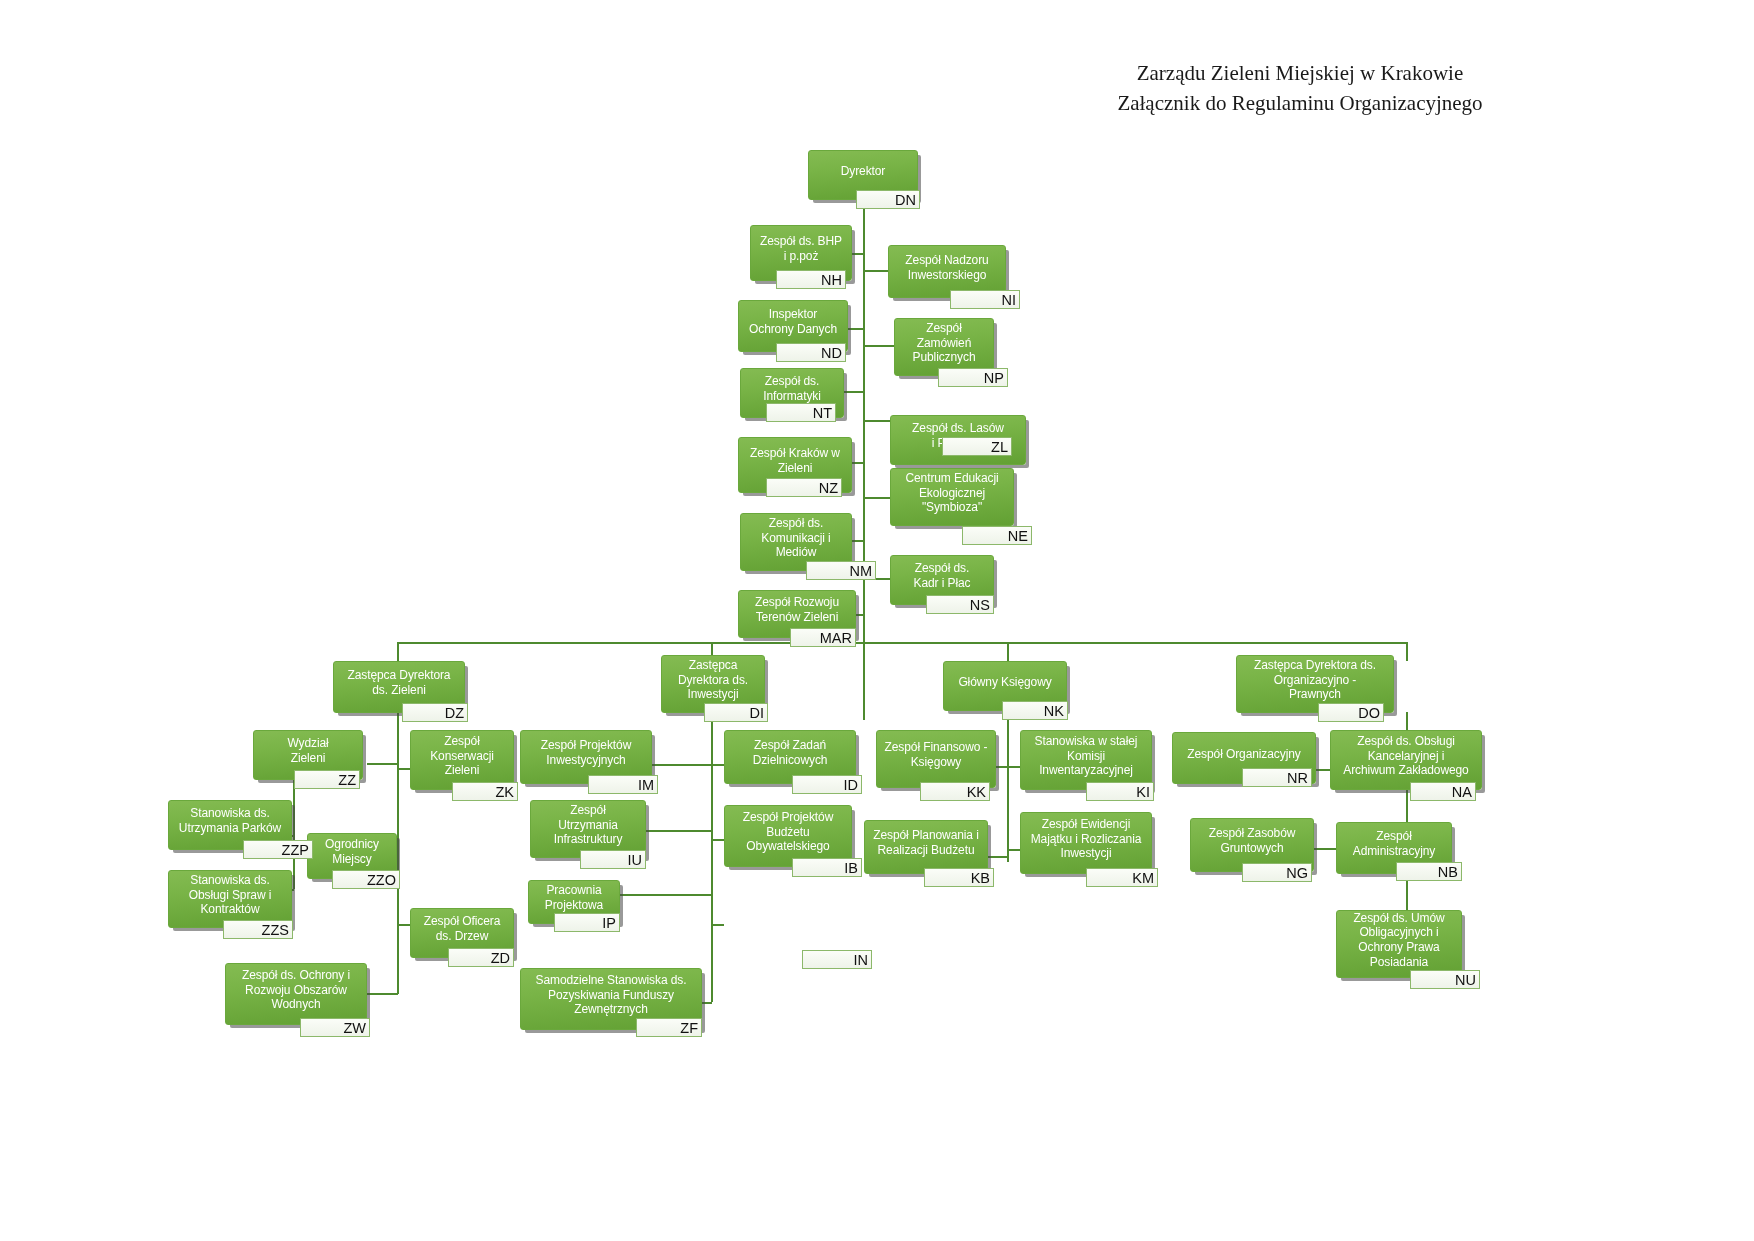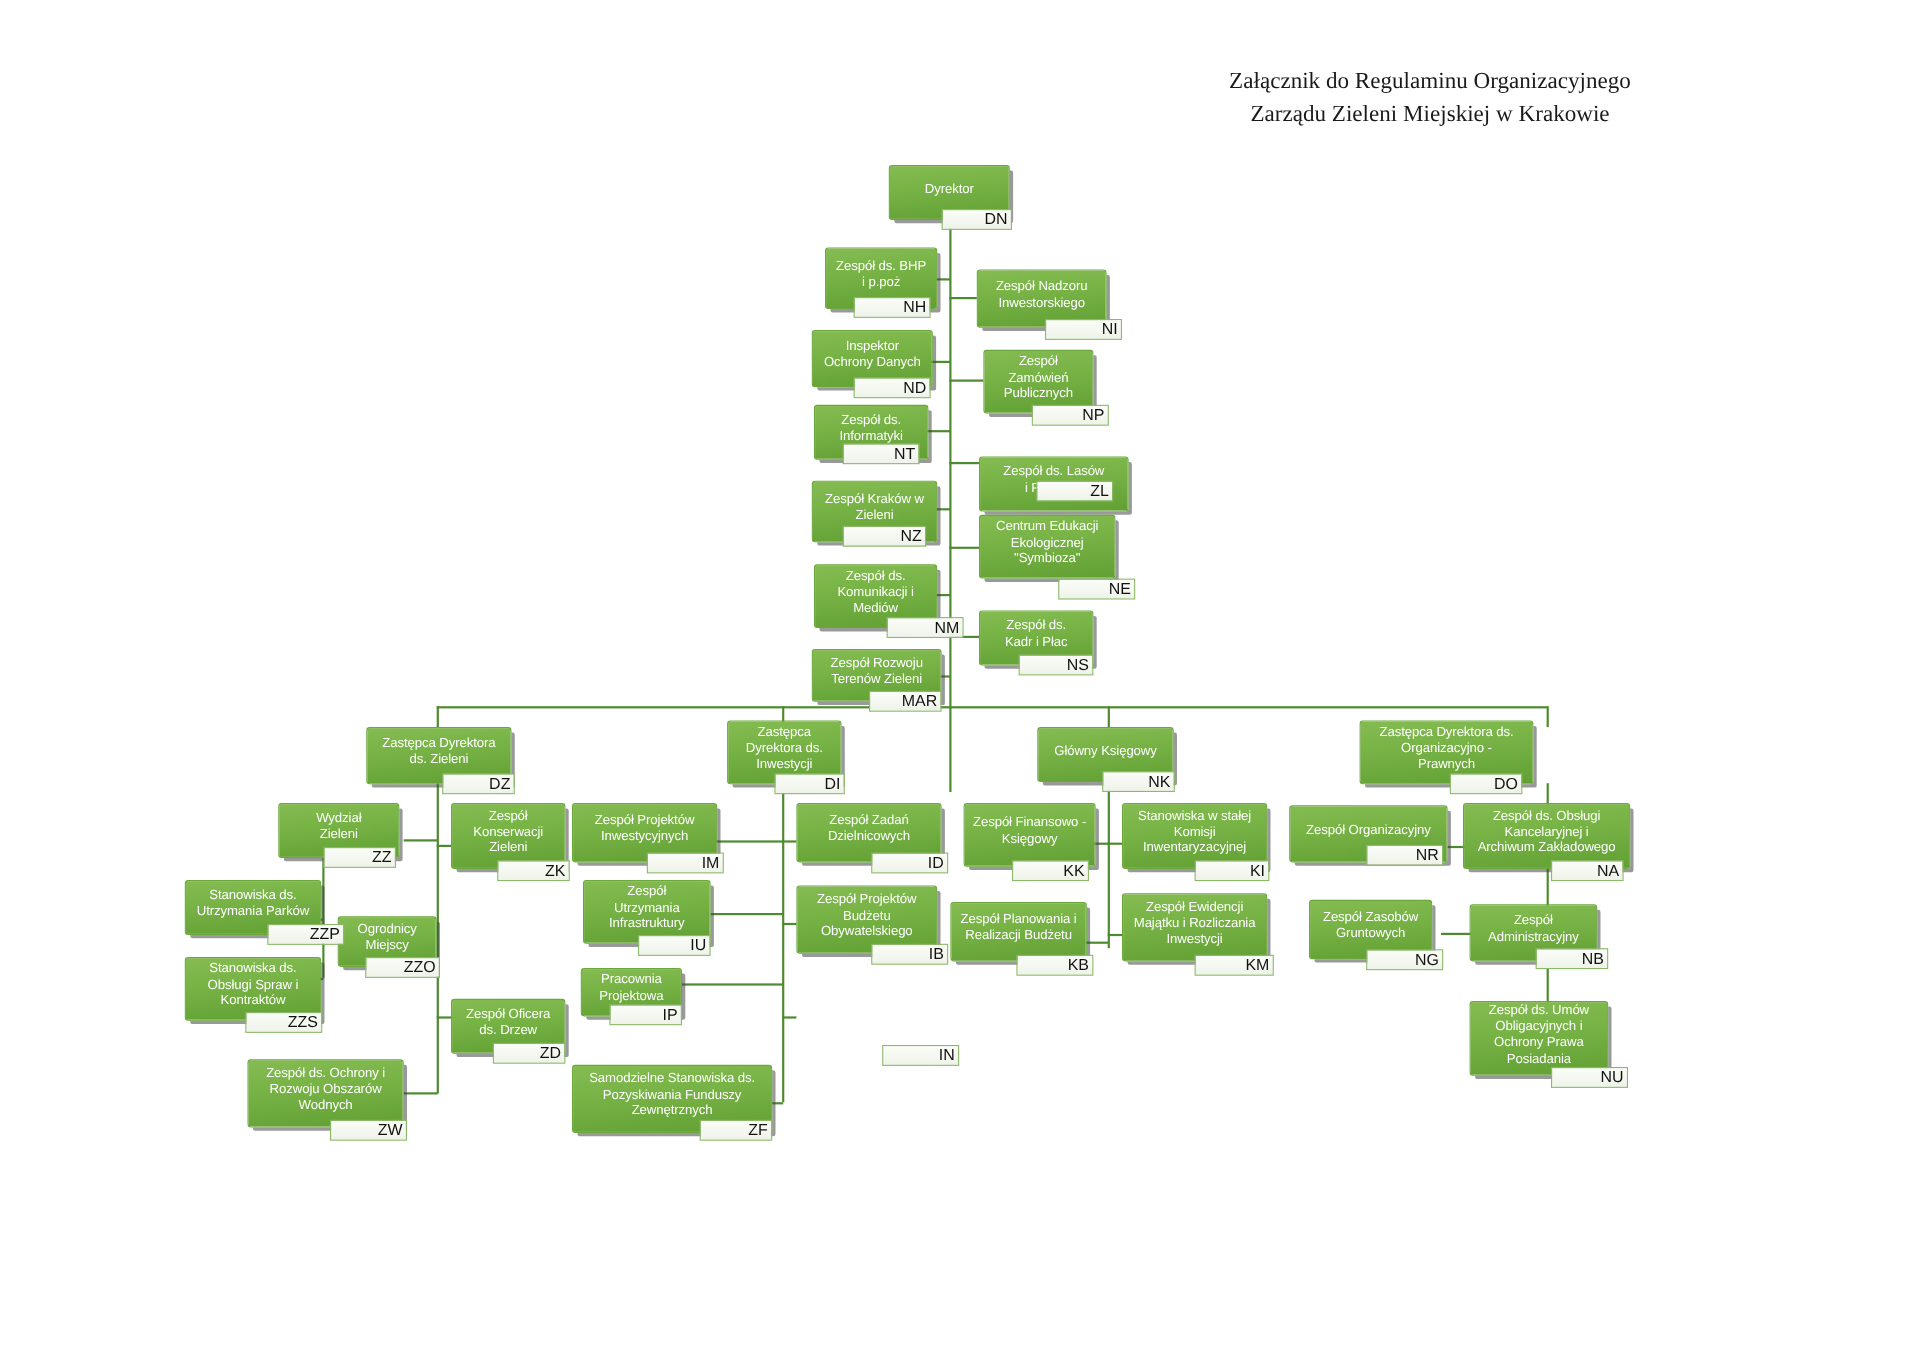--- a/index.html
+++ b/index.html
@@ -67,22 +67,22 @@
     z-index:9;
     white-space:nowrap;
   }
 </style>
 </head>
 <body>
 
 <div id="stage">
 
   <div class="title-block">
+    <span class="title-line">Zarządu Zieleni Miejskiej w Krakowie</span>
     <span class="title-line">Załącznik do Regulaminu Organizacyjnego</span>
-    <span class="title-line">Zarządu Zieleni Miejskiej w Krakowie</span>
   </div>
 
   <div class="line v" style="left:863px;top:198px;height:522px;"></div>
 
   <div class="line h" style="left:850px;top:253px;width:14px;"></div>
   <div class="line h" style="left:846px;top:328px;width:18px;"></div>
   <div class="line h" style="left:843px;top:391px;width:21px;"></div>
   <div class="line h" style="left:849px;top:462px;width:15px;"></div>
   <div class="line h" style="left:849px;top:540px;width:15px;"></div>
   <div class="line h" style="left:855px;top:614px;width:9px;"></div>
@@ -374,21 +374,21 @@
       <span>NR</span>
     </div>
 
   <div class="node" style="left:1330px;top:730px;width:152px;height:60px;">
     <span class="label">Zespół ds. Obsługi<br>Kancelaryjnej  i<br>Archiwum Zakładowego</span>
   </div>
   <div class="tag" style="left:1410px;top:782px;width:66px;">
       <span>NA</span>
     </div>
 
-  <div class="node" style="left:1190px;top:818px;width:112px;height:54px;">
+  <div class="node" style="left:1190px;top:818px;width:124px;height:54px;">
     <span class="label">Zespół Zasobów<br>Gruntowych</span>
   </div>
   <div class="tag" style="left:1242px;top:863px;width:70px;">
       <span>NG</span>
     </div>
 
   <div class="node" style="left:1336px;top:822px;width:116px;height:52px;">
     <span class="label">Zespół<br>Administracyjny</span>
   </div>
   <div class="tag" style="left:1396px;top:862px;width:66px;">

